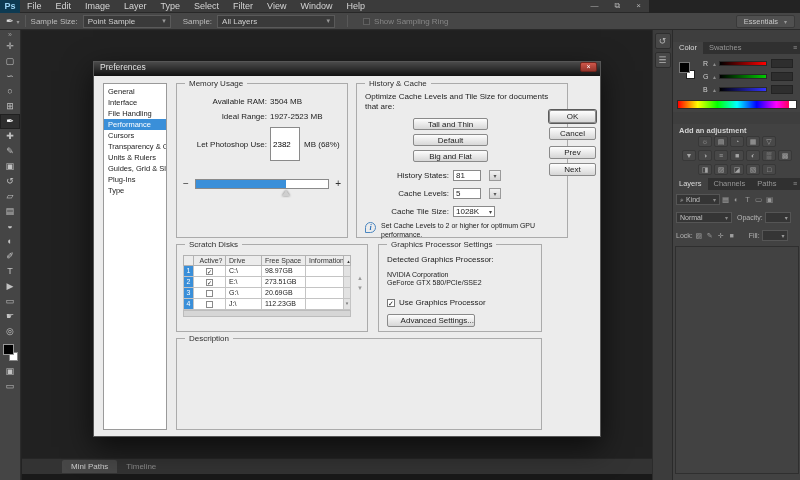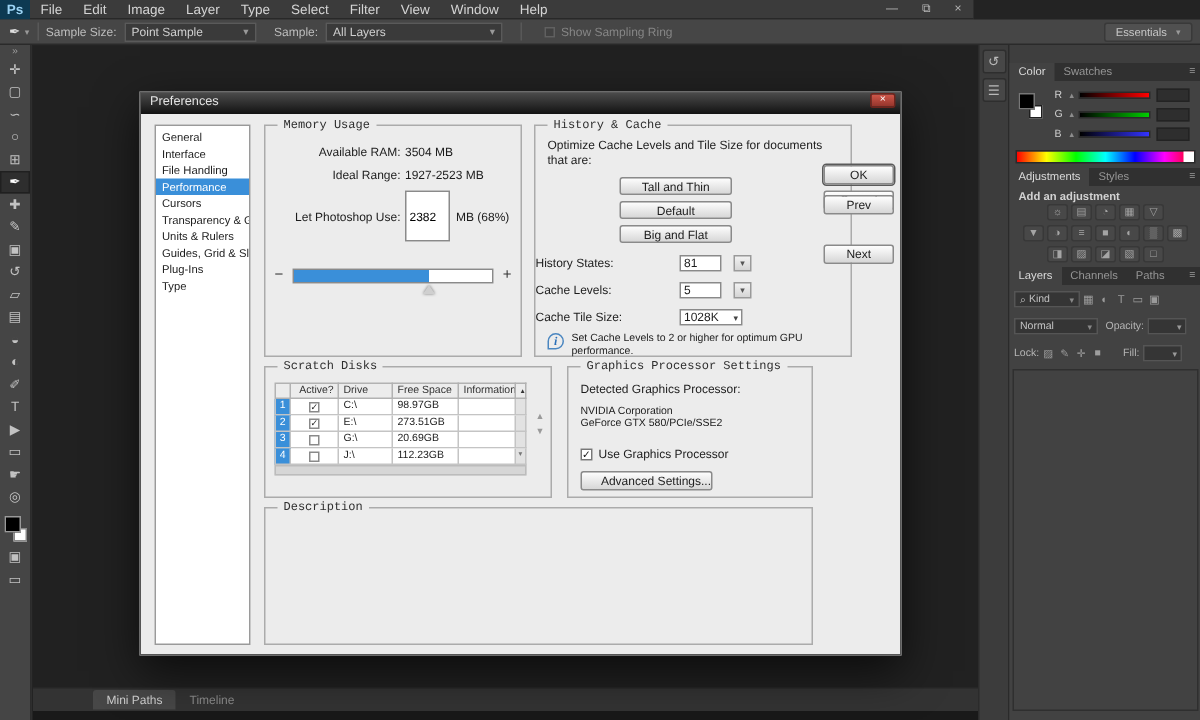--- a/index.html
+++ b/index.html
@@ -100,38 +100,38 @@
   .dtitle { height:14px; background:linear-gradient(#4a4a4a,#121212); display:flex; align-items:flex-start;
     padding:0 3px 0 6px; color:#e3e3e3; font-size:8.5px; }
   .dclose { margin-left:auto; width:17px; height:10px; background:linear-gradient(#d0574a,#93342b);
     border:1px solid #6e241d; border-radius:2px; color:#fff; font-size:7px; line-height:8px; text-align:center; }
   .dbody { position:relative; width:100%; height:360px; font-size:8px; color:#1c1c1c; }
   .navlist { position:absolute; left:9px; top:7px; width:64px; height:347px;
     background:#fff; border:1px solid #9a9a9a; padding-top:2px; font-size:7.5px; }
   .nitem { height:11px; line-height:11px; padding-left:4px; white-space:nowrap; overflow:hidden; }
   .nitem.sel { background:var(--accent-blue,#3a8fd9); color:#fff; }
   .group { position:absolute; border:1px solid #ababab; }
-  .legend { position:absolute; top:-5px; left:8px; background:#ececec; padding:0 4px; font-size:8px; color:#2e2e2e;font-family:Liberation Mono, monospace; }
+  .legend { position:absolute; top:-5px; left:8px; background:#ececec; padding:0 4px; font-size:8px; color:#2e2e2e; }
   .mrow { position:absolute; left:0; right:6px; display:flex; align-items:center; }
   .mlab { width:90px; text-align:right; margin-right:3px; }
   .tinput { width:30px; height:11px; background:#fff; border:1px solid #8a8a8a; font-size:8px;
     padding:16px 2px; font-family:"Liberation Sans",sans-serif; }
   .slider { position:absolute; left:6px; right:6px; top:94px; height:12px; }
   .sl-minus,.sl-plus { position:absolute; top:0; font-size:10px; color:#333; }
   .sl-minus{ left:0; } .sl-plus{ right:0; }
   .sl-track { position:absolute; left:12px; right:12px; top:1px; height:10px; background:#fff; border:1px solid #8a8a8a; }
   .sl-fill { height:100%; background:var(--accent-blue,#3a8fd9); }
   .sl-thumb { position:absolute; top:10px; width:0; height:0; transform:translateX(-50%);
     border-left:4px solid transparent; border-right:4px solid transparent; border-bottom:6px solid #cfcfcf;
     filter:drop-shadow(0 0 1px #777); }
   .hint { position:absolute; left:8px; right:8px; line-height:10px; }
   .pbtn { position:absolute; left:56px; width:75px; height:12px; background:linear-gradient(#fdfdfd,#d7d7d7);
     border:1px solid #8a8a8a; border-radius:2px; font-size:8px; text-align:center; line-height:11px; }
   .frow { position:absolute; left:0; right:6px; display:flex; align-items:center; }
-  .flab { width:92px; margin-right:4px; }
+  .flab { width:92px; text-align:right; margin-right:4px; }
   .fval { width:28px; height:11px; background:#fff; border:1px solid #8a8a8a; padding:0 2px; line-height:10px; }
   .spin { width:12px; height:11px; background:linear-gradient(#f2f2f2,#d5d5d5); border:1px solid #9a9a9a;
     margin-left:8px; text-align:center; font-size:6px; line-height:10px; color:#555; }
   .combo { width:42px; height:11px; background:#fff; border:1px solid #8a8a8a; display:flex;
     align-items:center; justify-content:space-between; padding:0 2px; }
   .combo .arr { font-size:6px; color:#444; }
   .inforow { position:absolute; left:8px; right:6px; display:flex; }
   .iico { width:11px; height:11px; border:1px solid #4a86c0; border-radius:50% 50% 50% 0; color:#2a6fb8;
     font-family:"Liberation Serif",serif; font-style:italic; font-weight:bold; font-size:8px;
     text-align:center; line-height:10px; flex:none; }
@@ -284,25 +284,20 @@
         <span class="ltr">B</span>
         <span class="warn">▲</span>
         <span class="track tr-b"></span>
         <span class="val"></span>
       </div>
       <div class="spectrum">
           <span class="wchip"></span>
         </div>
     </div>
 
-    <div class="tabbar" style="top:82px">
-      <span class="tab active">Adjustments</span>
-      <span class="tab">Styles</span>
-      <span class="pmenu">≡</span>
-    </div>
     <div class="pbody" style="top:94px;height:54px">
       <span class="adjhead">Add an adjustment</span>
       <div class="adjrow" style="top:12px">
         <span class="aicon">☼</span>
         <span class="aicon">▤</span>
         <span class="aicon">◔</span>
         <span class="aicon">▦</span>
         <span class="aicon">▽</span>
       </div>
       <div class="adjrow" style="top:26px">
@@ -436,21 +431,21 @@
           </span>
         </div>
         <div class="inforow" style="top:138px">
           <span class="iico">i</span>
           <span class="itext">Set Cache Levels to 2 or higher for optimum GPU performance.</span>
         </div>
       </div>
 
       <div class="abtn def" style="top:8px">OK</div>
       <div class="abtn" style="top:25px">Cancel</div>
-      <div class="abtn" style="top:28px">Prev</div>
+      <div class="abtn" style="top:44px">Prev</div>
       <div class="abtn" style="top:61px">Next</div>
 
       <div class="group" style="left:82px;top:168px;width:192px;height:88px">
         <span class="legend">Scratch Disks</span>
         <div class="stbl">
           <div class="strow shead">
             <span class="scell c-num first" style="background:#ececec !important;color:#333"></span>
             <span class="scell c-act">Active?</span>
             <span class="scell c-drv">Drive</span>
             <span class="scell c-fre">Free Space</span>

